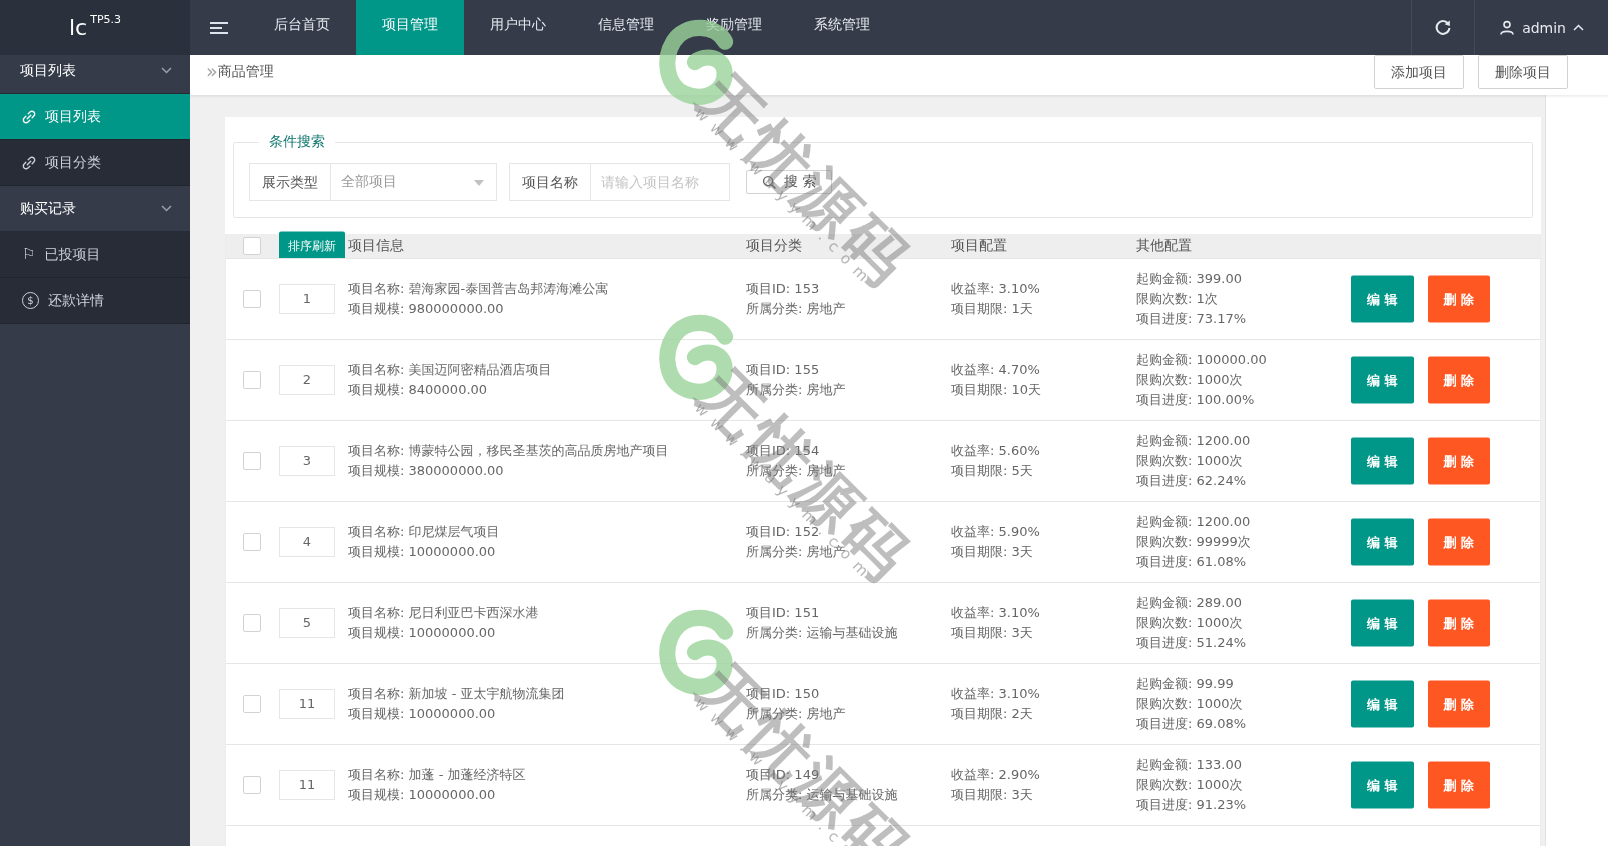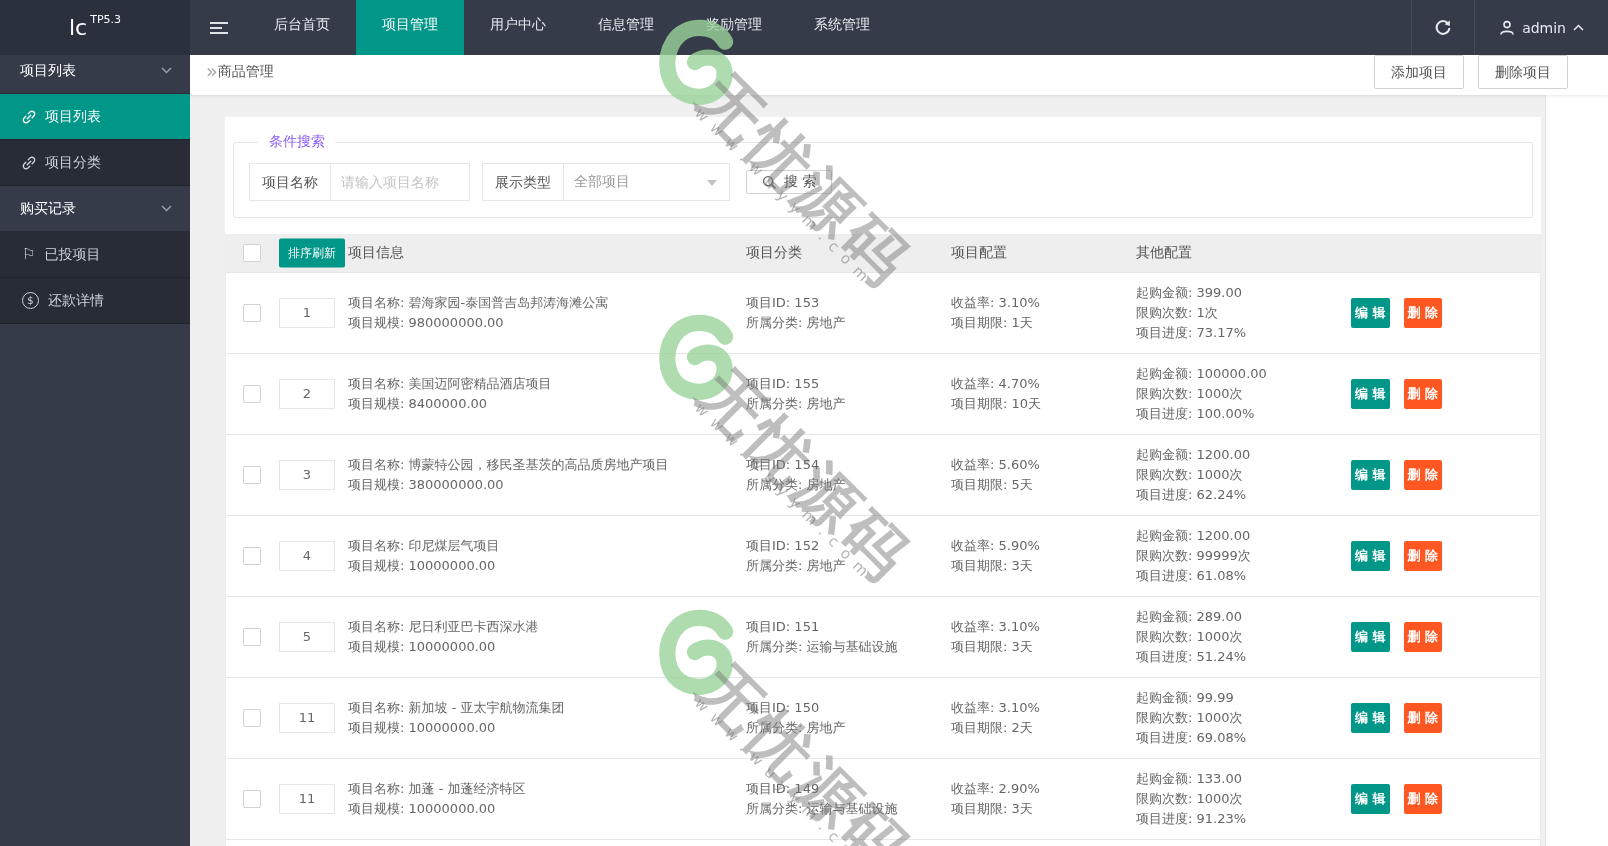--- a/index.html
+++ b/index.html
@@ -43,51 +43,51 @@
   .crumb-actions{margin-left:auto;margin-right:24px;display:flex;gap:14px;}
   .wbtn{height:34px;line-height:32px;padding:0 16px;background:#fff;border:1px solid #d2d2d2;
         border-radius:2px;color:#555;font-size:14px;cursor:pointer;font-family:inherit;}
 
   .content{position:absolute;top:47px;left:0;width:1355px;height:751px;background:#f0f0f0;}
   .gutter{position:absolute;top:47px;left:1355px;width:63px;height:751px;background:#fff;border-left:1px solid #e2e2e2;}
   .card{position:absolute;left:35px;top:22px;width:1316px;height:770px;background:#fff;}
 
   
   .search-fs{margin:16px 8px 0 8px;border:1px solid #e6e6e6;border-radius:2px;padding:12px 15px 16px 15px;}
-  .search-fs legend{color:#8b5cf6;font-size:14px;padding:0 10px;margin-left:10px;}
+  .search-fs legend{color:#0f766e;font-size:14px;padding:0 10px;margin-left:10px;}
   .search-row{display:flex;align-items:center;}
   .fgroup{display:flex;border:1px solid #e6e6e6;height:36px;background:#fff;margin-right:12px;}
   .flabel{padding:0 12px;line-height:36px;font-size:14px;color:#555;border-right:1px solid #e6e6e6;white-space:nowrap;}
   .fgroup input{border:none;outline:none;width:118px;padding:0 10px;font-size:14px;color:#666;font-family:inherit;}
   .fgroup input::placeholder{color:#c4c4c4;}
   .sel-box{width:145px;position:relative;display:flex;align-items:center;padding:0 10px;font-size:14px;color:#999;cursor:pointer;}
   .sel-caret{position:absolute;right:12px;top:16px;width:0;height:0;border-left:5px solid transparent;
              border-right:5px solid transparent;border-top:6px solid #c2c2c2;}
   .search-btn{height:24px;padding:0 15px;margin-left:4px;background:#fff;border:1px solid #d2d2d2;border-radius:2px;
               display:flex;align-items:center;gap:7px;font-size:14px;color:#555;cursor:pointer;font-family:inherit;}
 
   
   .ptable{margin-top:16px;border:1px solid #ececec;border-top:none;}
-  .thead{height:38px;background:#eee;position:relative;}
+  .thead{height:24px;background:#eee;position:relative;}
   .trow{height:80px;border-top:1px solid #e6e6e6;position:relative;background:#fff;}
   .cell{position:absolute;top:50%;transform:translateY(-50%);}
   .col-info{left:122px;}
   .col-cat{left:520px;}
   .col-cfg{left:725px;}
   .col-other{left:910px;}
   .col-actions{left:1125px;display:flex;gap:14px;}
   .hlabel{position:absolute;top:50%;transform:translateY(-50%);font-size:14px;color:#555;}
   .cbox{position:absolute;top:50%;transform:translateY(-50%);width:16px;height:16px;background:#fff;
         border:1px solid #d2d2d2;border-radius:2px;cursor:pointer;}
   .sort-refresh{position:absolute;top:50%;transform:translateY(-50%);left:53px;background:#009688;color:#fff;
                 border:none;border-radius:2px;font-size:12px;padding:6px 9px;cursor:pointer;font-family:inherit;}
   .sort-box{position:absolute;top:50%;transform:translateY(-50%);width:54px;height:28px;line-height:28px;
             text-align:center;border:1px solid #e6e6e6;background:#fff;color:#666;font-size:13px;}
   .line{font-size:13px;color:#666;line-height:20px;white-space:nowrap;}
-  .btn{height:30px;line-height:30px;padding:0 4px;border:none;border-radius:2px;color:#fff;
+  .btn{height:47px;line-height:30px;padding:0 16px;border:none;border-radius:2px;color:#fff;
        font-size:13px;font-weight:bold;cursor:pointer;font-family:inherit;}
   .btn-edit{background:#009688;}
   .btn-del{background:#ff5722;}
 
   
   .wm{position:absolute;left:648px;width:330px;height:300px;z-index:999;pointer-events:none;}
   .wm-text{position:absolute;left:92px;top:48px;transform:rotate(45deg);transform-origin:left top;
            font-size:62px;font-weight:bold;letter-spacing:5px;color:rgba(120,120,120,.48);white-space:nowrap;}
   .wm-url{position:absolute;left:56px;top:96px;transform:rotate(45deg);transform-origin:left top;
           font-size:15px;letter-spacing:2px;color:rgba(120,120,120,.55);white-space:nowrap;}
@@ -194,29 +194,29 @@
     </div>
   </div>
 
   <div class="content">
     <div class="card">
 
       <fieldset class="search-fs">
         <legend>条件搜索</legend>
         <div class="search-row">
           <div class="fgroup">
-            <span class="flabel">项目名称</span>
-            <input type="text" placeholder="请输入项目名称" style="">
-          </div>
-          <div class="fgroup">
             <span class="flabel">展示类型</span>
             <div class="sel-box">
               <span>全部项目</span>
               <span class="sel-caret"></span>
             </div>
+          </div>
+          <div class="fgroup">
+            <span class="flabel">项目名称</span>
+            <input type="text" placeholder="请输入项目名称" style="">
           </div>
           <button class="search-btn">
             <span>
               <svg width="15" height="15" viewBox="0 0 16 16">
                 <circle cx="6.5" cy="6.5" r="4.8" fill="none" stroke="#666" stroke-width="1.5"></circle>
                 <line x1="10.4" y1="10.4" x2="14.4" y2="14.4" stroke="#666" stroke-width="1.8"></line>
               </svg>
             </span>
             <span>搜 索</span>
           </button>

